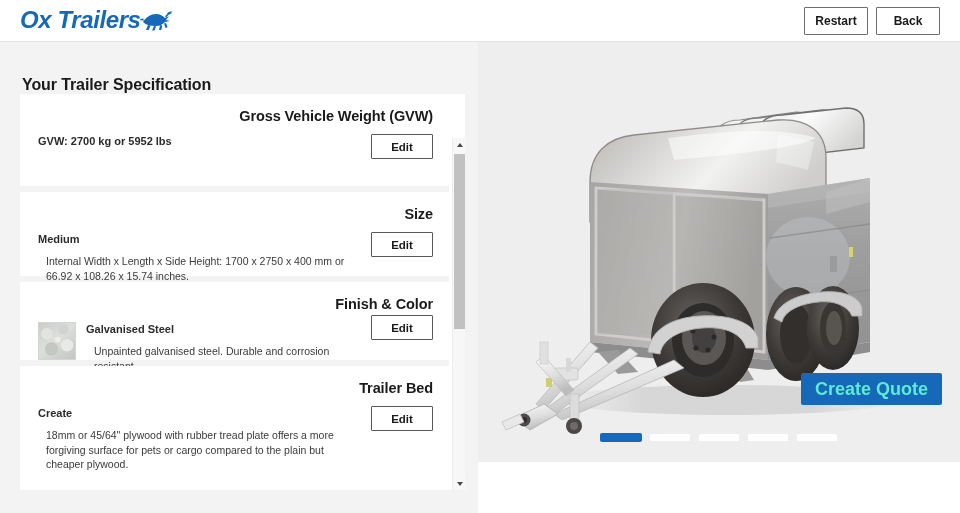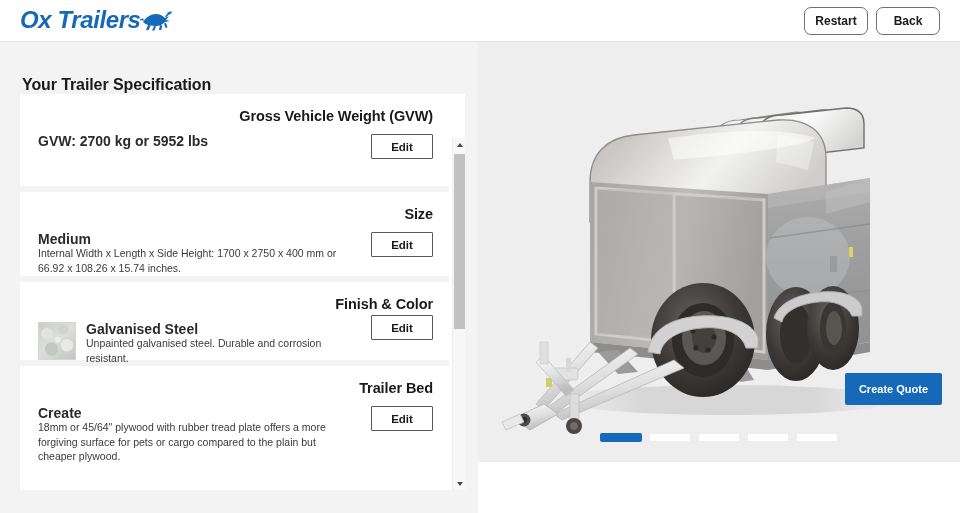--- a/index.html
+++ b/index.html
@@ -38,21 +38,21 @@
   }
   .hbtn {
     width: 64px; height: 28px;
     background: #ffffff;
     border: 1px solid #6e6e6e;
     font-size: 12px; font-weight: bold;
     color: #1a1a1a;
     font-family: "Liberation Sans", sans-serif;
     display: flex; align-items: center; justify-content: center;
     cursor: pointer;
-    border-radius: 7px;
+    border-radius: 1px;
   }
 
   
   .left-col {
     position: absolute; left: 0; top: 42px;
     width: 478px; height: 471px;
     background: #f3f3f3;
     padding: 0;
   }
   .spec-head { padding: 18px 22px 0 22px; }
@@ -79,25 +79,25 @@
     position: relative;
     padding: 14px 16px 16px 18px;
   }
   .card:last-child { border-bottom: none; }
   .card-title {
     font-size: 14.5px; font-weight: bold; color: #1a1a1a;
     margin: 0 0 10px 0; letter-spacing: -0.1px; text-align: right;
   }
   .card-body { display: flex; align-items: flex-start; gap: 10px; padding-right: 80px; }
   .card-sub {
-    font-size: 14px; font-weight: bold; color: #2b2b2b;
+    font-size: 11px; font-weight: bold; color: #2b2b2b;
     line-height: 14px; margin: 0;
   }
   .card-desc {
-    font-size: 10.5px; color: #3a3a3a; line-height: 14.5px; margin: 0;
+    font-size: 10.5px; color: #3a3a3a; line-height: 14.5px; margin: 8px;
   }
   .swatch {
     width: 38px; height: 38px; flex: 0 0 38px;
     background:
       radial-gradient(circle at 22% 30%, #e2e4e1 0 14%, rgba(226,228,225,0) 16%),
       radial-gradient(circle at 68% 18%, #d0d3cf 0 12%, rgba(208,211,207,0) 14%),
       radial-gradient(circle at 78% 62%, #e8eae7 0 16%, rgba(232,234,231,0) 18%),
       radial-gradient(circle at 35% 72%, #c4c8c3 0 18%, rgba(196,200,195,0) 20%),
       radial-gradient(circle at 52% 46%, #eceeea 0 10%, rgba(236,238,234,0) 12%),
       linear-gradient(140deg, #c9ccc7 0%, #dcdfdb 45%, #c2c6c1 100%);
@@ -157,23 +157,23 @@
     display: flex; align-items: center; justify-content: center; gap: 9px;
   }
   .dot {
     width: 40px; height: 7px; background: #ffffff;
     border-radius: 1px; cursor: pointer;
   }
   .dot.active { background: #1668b8; box-shadow: 0 0 0 1px #1668b8; }
 
   .quote-wrap { position: absolute; right: 18px; bottom: 12px; }
   .quote-btn {
-    background: #1668b8; color: #ffffff;
+    background: #1668b8; color: #5eead4;
     border: none; border-radius: 2px;
-    font-size: 11px; font-weight: bold;
+    font-size: 18px; font-weight: bold;
     font-family: "Liberation Sans", sans-serif;
     padding: 10px 14px; cursor: pointer;
     line-height: 12px;
   }
 
   .footer-strip {
     position: absolute; left: 0; bottom: 0; width: 478px; height: 23px;
     background: #f3f3f3;
   }
 </style>

